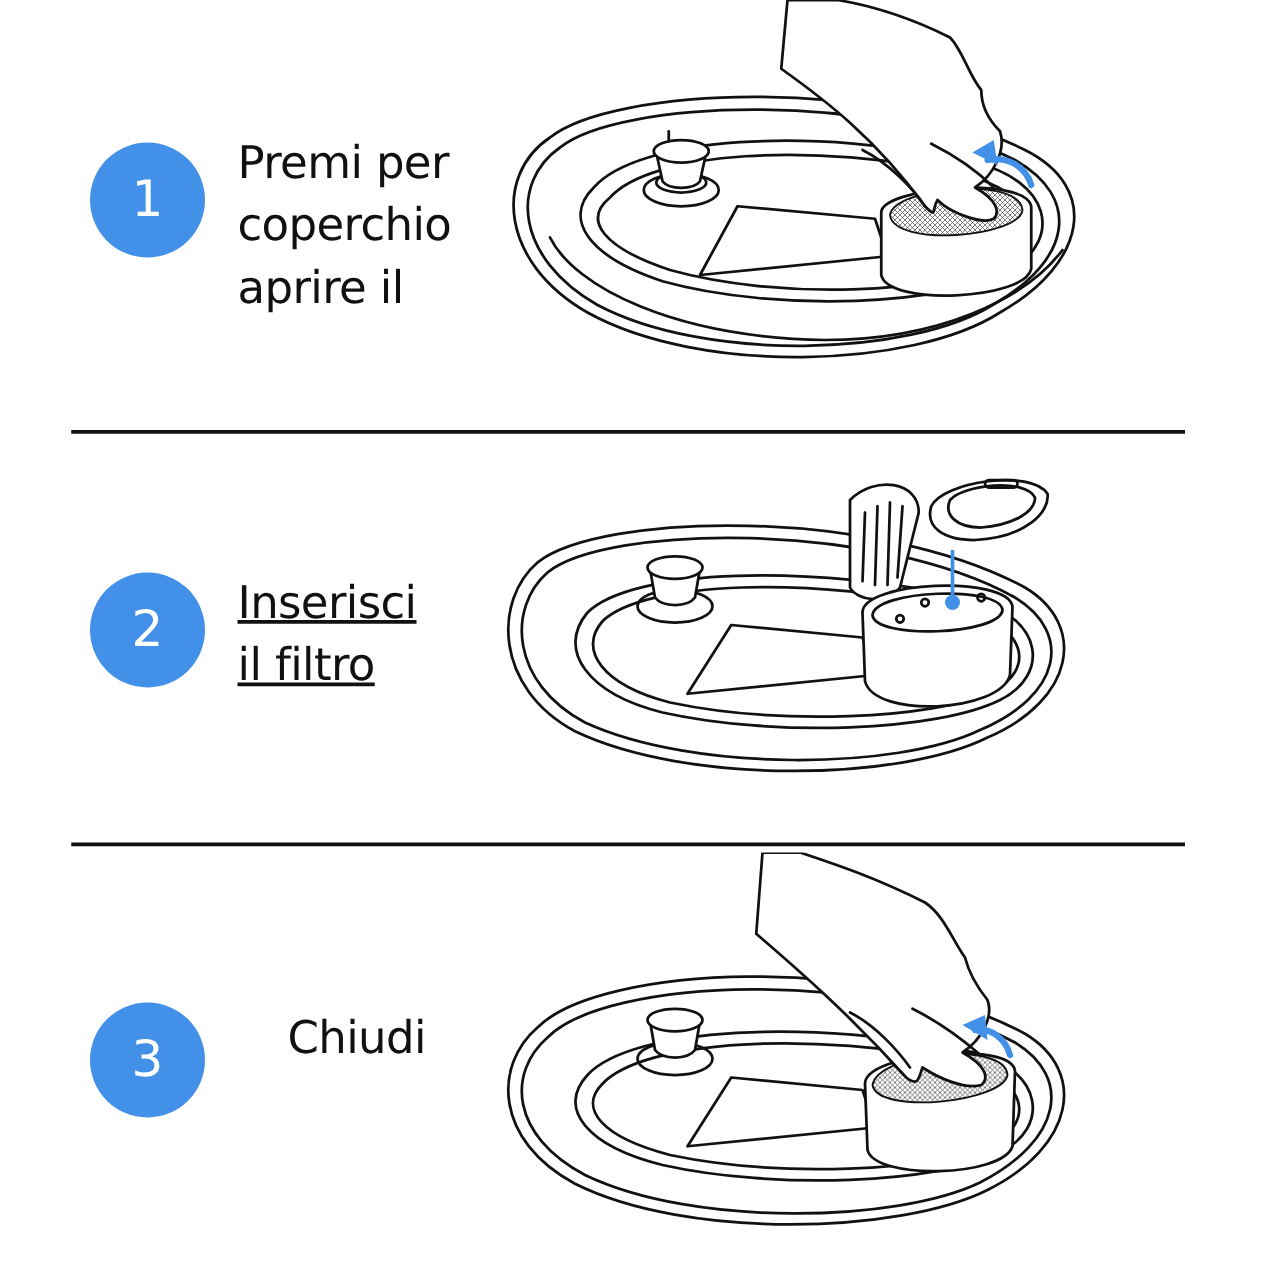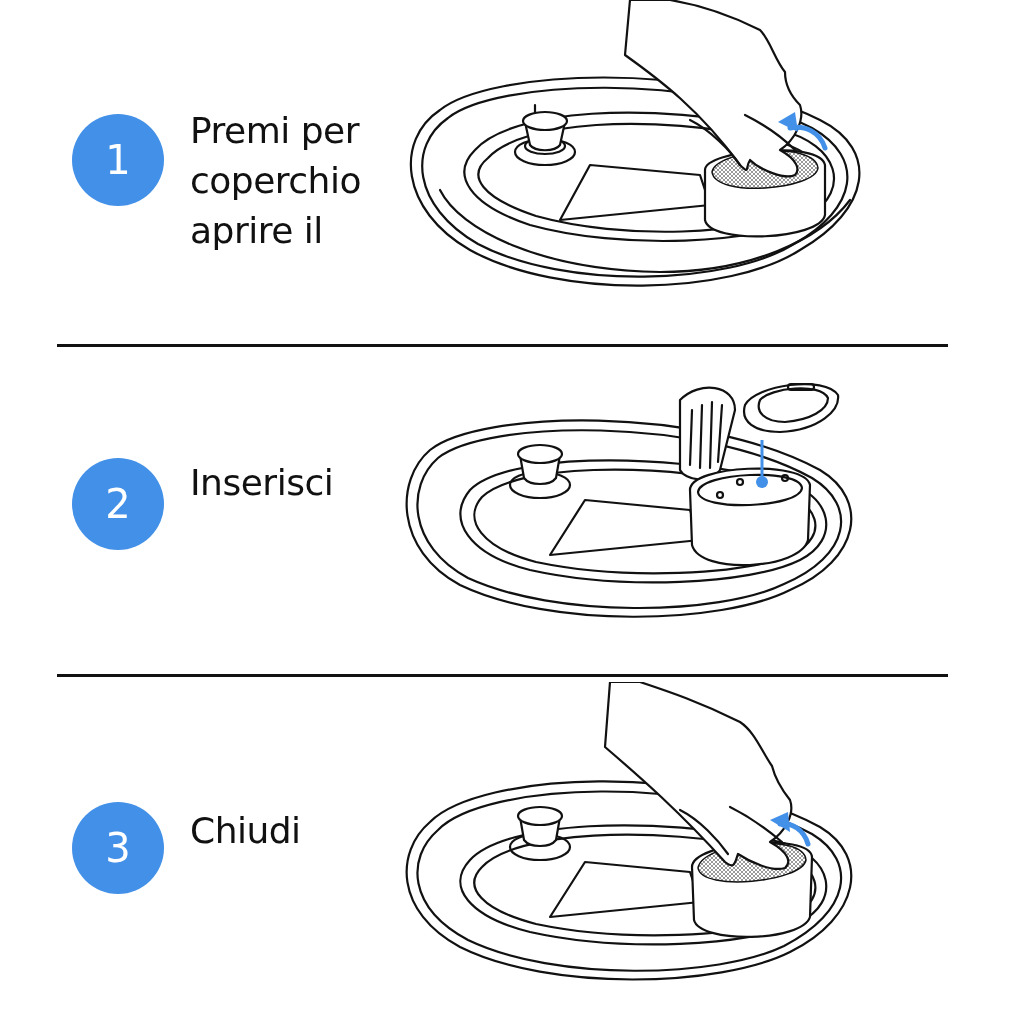--- a/index.html
+++ b/index.html
@@ -65,22 +65,23 @@
     <path d="M378 122 L 395 112 L 398 132 Z" fill="#4390E8"></path>
   </svg>
 </div>
 
 <div class="divider" style="top:344px;"></div>
 
 <div class="step" style="top:346px;height:329px;">
   <div class="badge" style="left:72px;top:112px;">
     <span>2</span>
   </div>
-  <div class="label" style="top:112px;">
+  <div class="label" style="top:112px;text-decoration:underline;">
     <span>Inserisci</span>
+    <span>il filtro</span>
   </div>
   <svg class="illus" style="left:400px;top:24px;" width="460" height="270" viewBox="0 0 460 270">
 
     <path class="o" d="M30 80 C 80 40, 300 35, 420 100 C 470 130, 460 190, 390 220 C 320 255, 150 258, 60 215 C -5 180, -5 110, 30 80 Z"></path>
     <path class="o" d="M38 88 C 85 50, 300 46, 412 108 C 458 136, 450 186, 384 214 C 318 246, 155 248, 68 208 C 8 176, 6 116, 38 88 Z"></path>
 
     <path class="o" d="M70 120 C 105 85, 250 80, 380 110 C 435 125, 440 170, 400 190 C 350 215, 220 220, 130 200 C 70 185, 45 150, 70 120 Z"></path>
     <path class="o" d="M82 127 C 115 95, 250 90, 372 118 C 422 132, 428 166, 394 183 C 346 206, 222 210, 136 192 C 82 178, 62 150, 82 127 Z"></path>
 
     <ellipse class="o" cx="140" cy="115" rx="30" ry="13"></ellipse>
@@ -109,21 +110,21 @@
     <circle cx="362" cy="112" r="6" fill="#4390E8"></circle>
   </svg>
 </div>
 
 <div class="divider" style="top:674px;"></div>
 
 <div class="step" style="top:676px;height:348px;">
   <div class="badge" style="left:72px;top:126px;">
     <span>3</span>
   </div>
-  <div class="label" style="top:130px;">
+  <div class="label" style="top:130px;margin-left:40px;">
     <span>Chiudi</span>
   </div>
   <svg class="illus" style="left:400px;top:6px;" width="460" height="330" viewBox="0 0 460 330">
 
     <path class="o" d="M30 140 C 80 90, 300 80, 420 145 C 470 175, 460 235, 390 270 C 320 305, 150 310, 60 265 C -5 230, -5 170, 30 140 Z"></path>
     <path class="o" d="M38 148 C 85 100, 300 92, 412 152 C 458 180, 450 230, 384 264 C 318 296, 155 300, 68 258 C 8 226, 6 176, 38 148 Z"></path>
 
     <path class="o" d="M70 178 C 105 140, 250 132, 380 160 C 435 175, 440 220, 400 240 C 350 265, 220 270, 130 250 C 70 235, 45 205, 70 178 Z"></path>
     <path class="o" d="M82 185 C 115 150, 250 142, 372 168 C 422 182, 428 216, 394 233 C 346 256, 222 260, 136 242 C 82 228, 62 205, 82 185 Z"></path>
 

